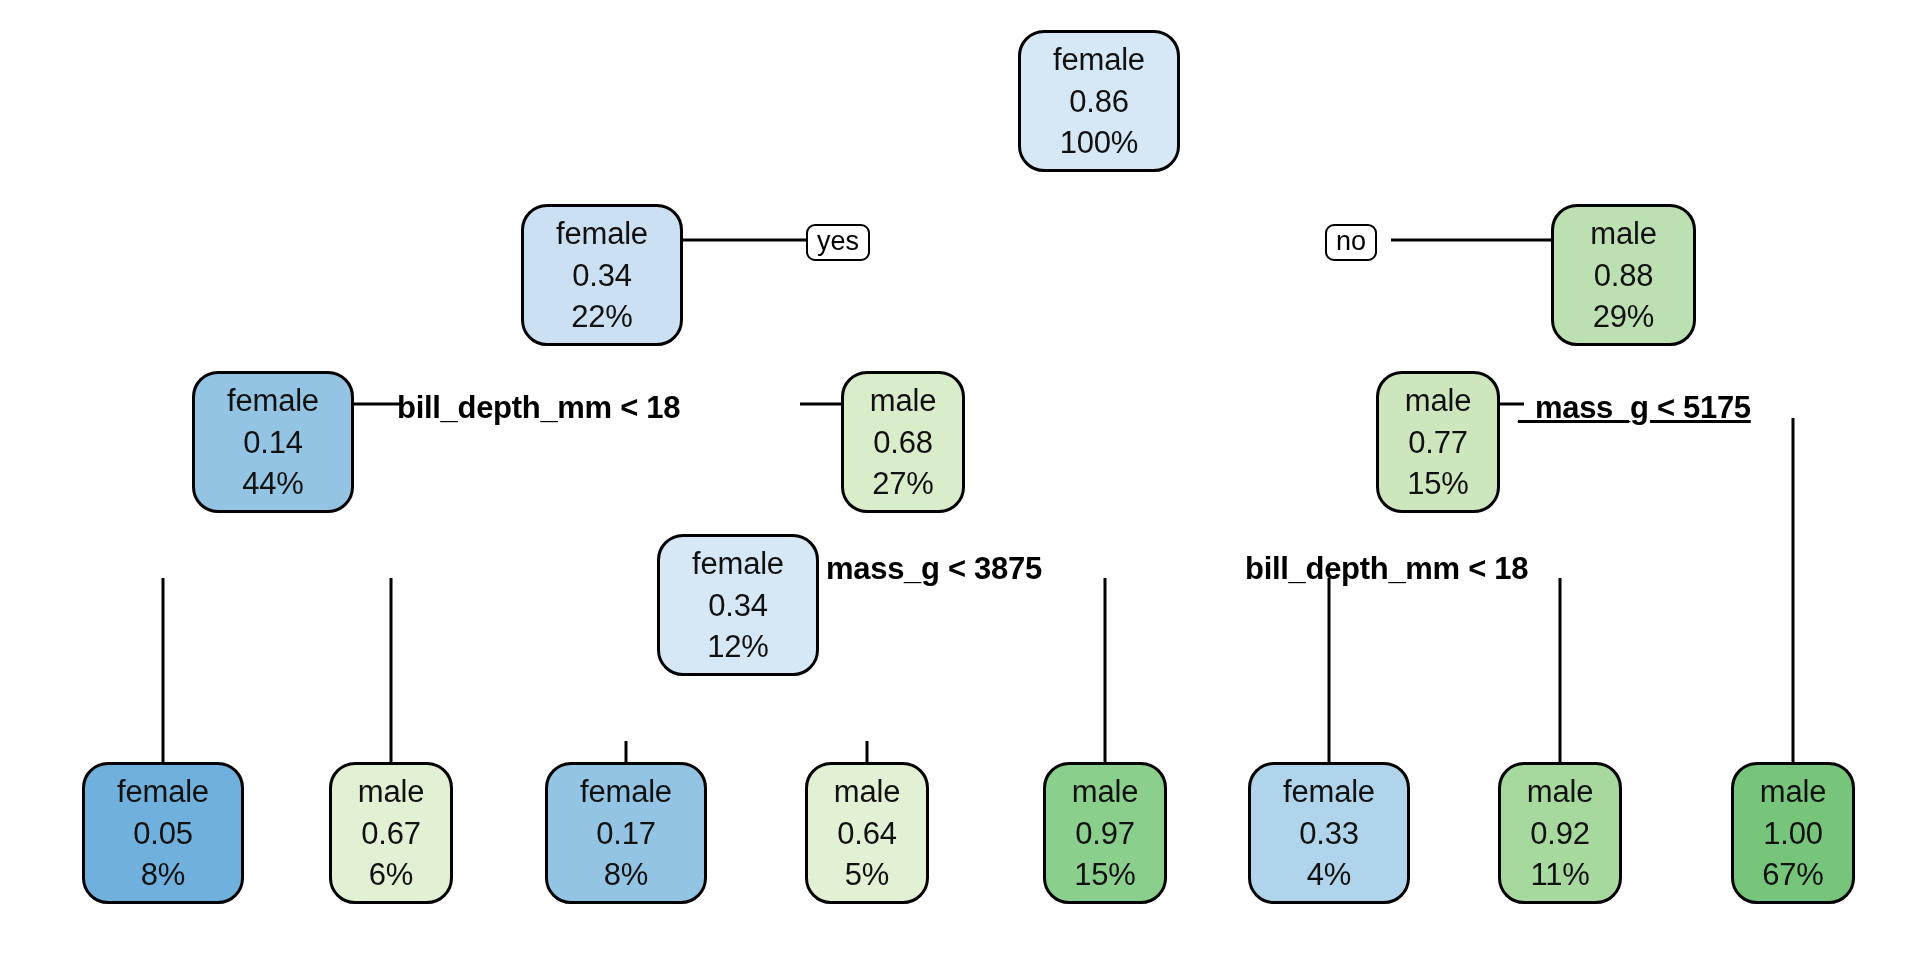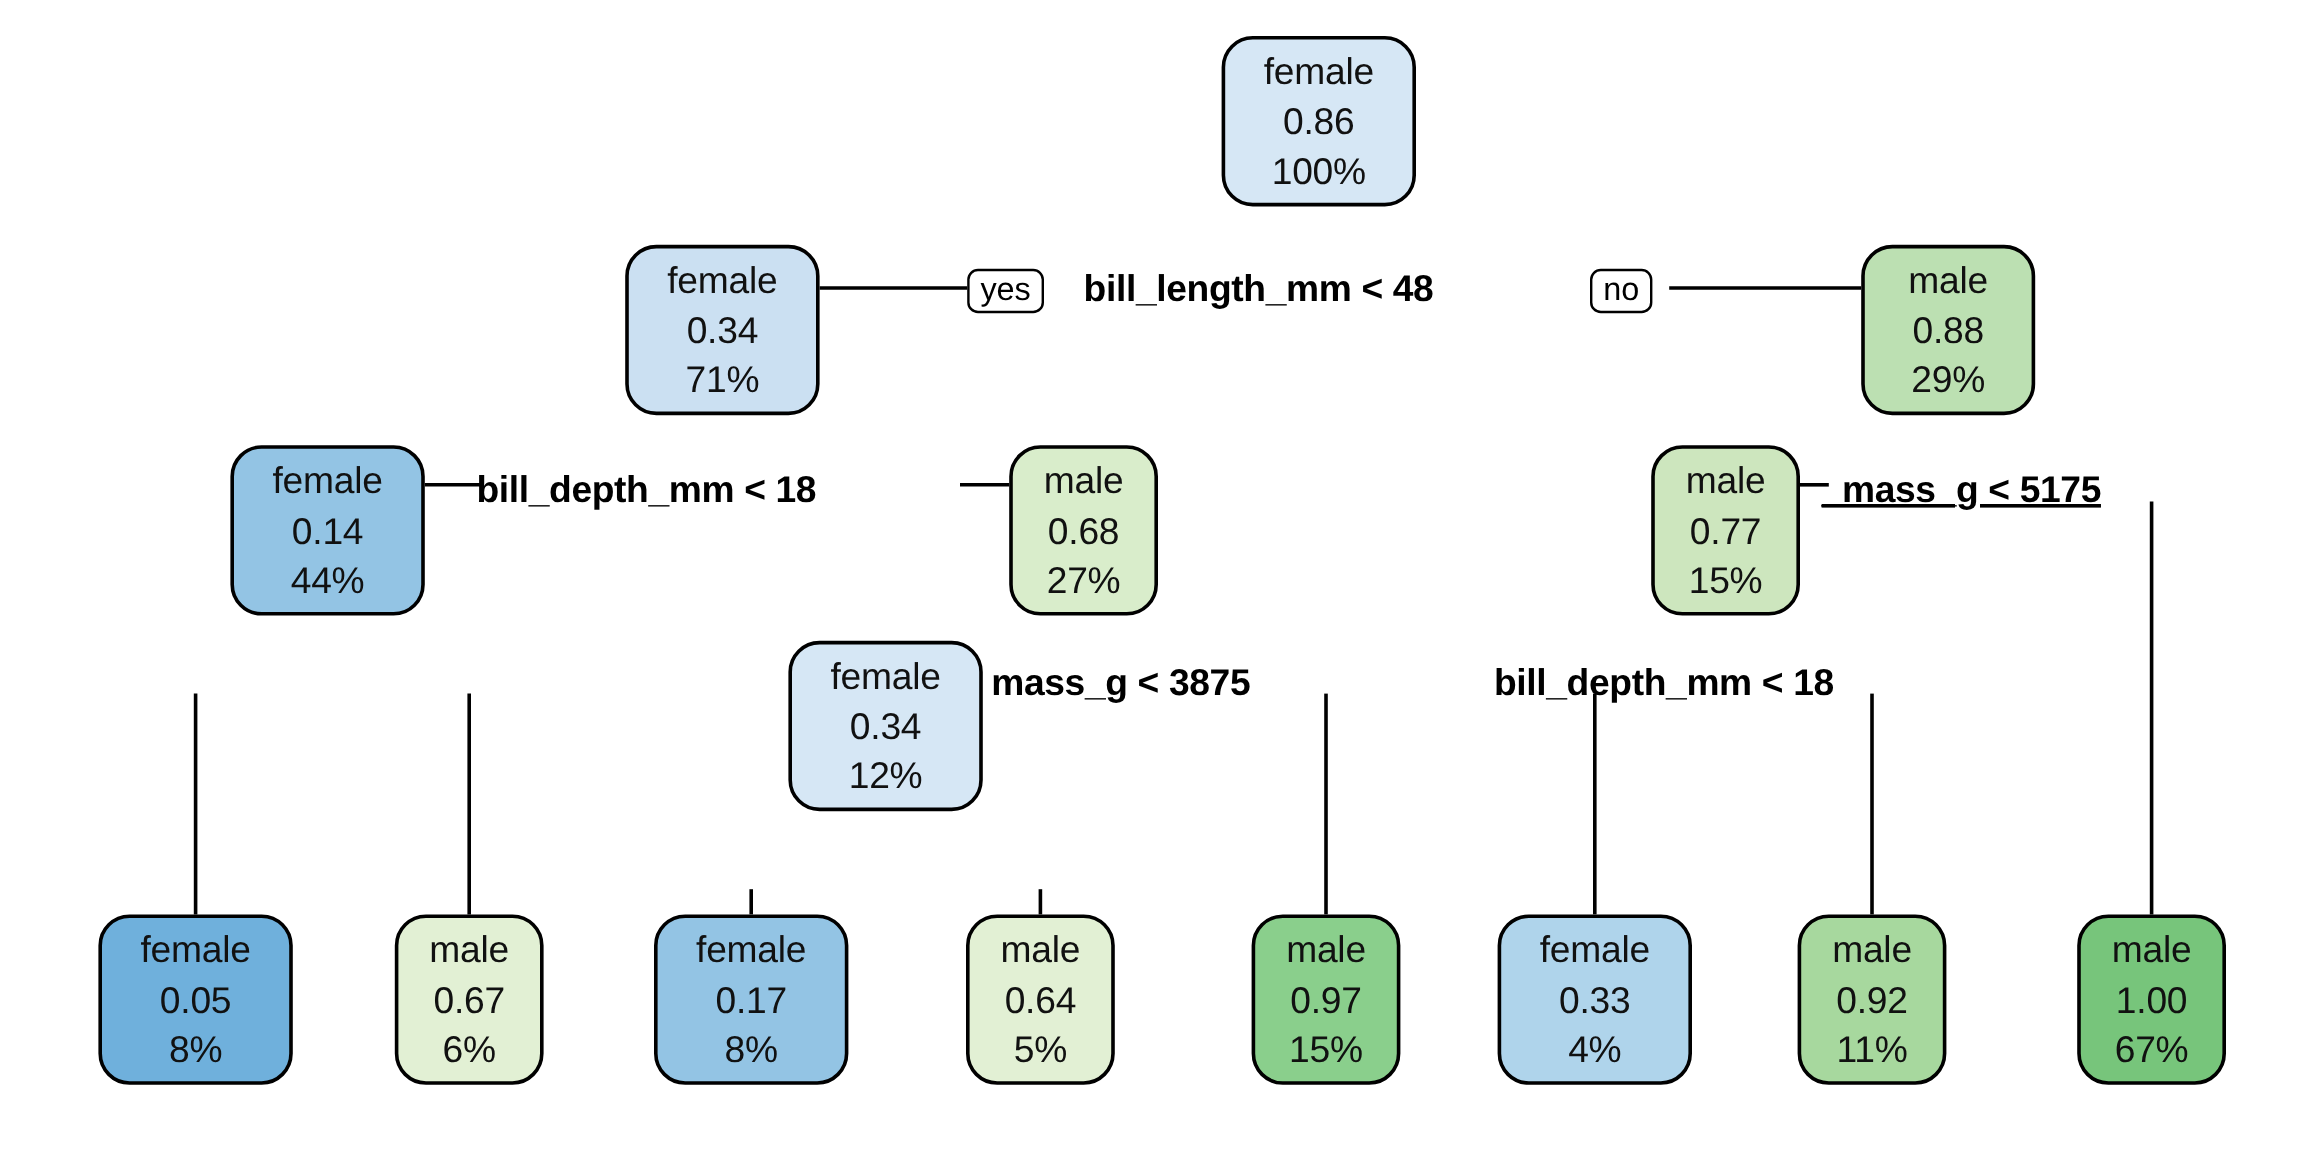--- a/index.html
+++ b/index.html
@@ -71,21 +71,21 @@
       <line x1="867" y1="741" x2="867" y2="762" stroke="#000000" stroke-width="3"></line>
     </svg>
 <div class="node" style="left: 1018px; top: 30px; width: 162px; height: 142px; background: rgb(214, 231, 245);">
       <span class="lbl">female</span>
       <span class="prob">0.86</span>
       <span class="pct">100%</span>
     </div>
     <div class="node" style="left: 521px; top: 204px; width: 162px; height: 142px; background: rgb(203, 224, 242);">
       <span class="lbl">female</span>
       <span class="prob">0.34</span>
-      <span class="pct">71%</span>
+      <span class="pct">22%</span>
     </div>
     <div class="node" style="left: 1551px; top: 204px; width: 145px; height: 142px; background: rgb(188, 224, 178);">
       <span class="lbl">male</span>
       <span class="prob">0.88</span>
       <span class="pct">29%</span>
     </div>
     <div class="node" style="left: 192px; top: 371px; width: 162px; height: 142px; background: rgb(147, 196, 228);">
       <span class="lbl">female</span>
       <span class="prob">0.14</span>
       <span class="pct">44%</span>
@@ -138,20 +138,19 @@
     <div class="node" style="left: 1498px; top: 762px; width: 124px; height: 142px; background: rgb(167, 216, 158);">
       <span class="lbl">male</span>
       <span class="prob">0.92</span>
       <span class="pct">11%</span>
     </div>
     <div class="node" style="left: 1731px; top: 762px; width: 124px; height: 142px; background: rgb(119, 197, 123);">
       <span class="lbl">male</span>
       <span class="prob">1.00</span>
       <span class="pct">67%</span>
     </div>
-    <div class="split-label" style="left: 903px; top: 223px;">bill_length_mm &lt; 48</div>
     <div class="split-label" style="left: 397px; top: 390px;">bill_depth_mm &lt; 18</div>
     <div class="split-label" style="left: 1518px; top: 390px; text-decoration: underline;">_mass_g &lt; 5175</div>
     <div class="split-label" style="left: 826px; top: 551px;">mass_g &lt; 3875</div>
     <div class="split-label" style="left: 1245px; top: 551px;">bill_depth_mm &lt; 18</div>
     <div class="yn" style="left: 806px; top: 224px;">yes</div>
     <div class="yn" style="left: 1325px; top: 224px;">no</div>
   </div>
 
 </body></html>

